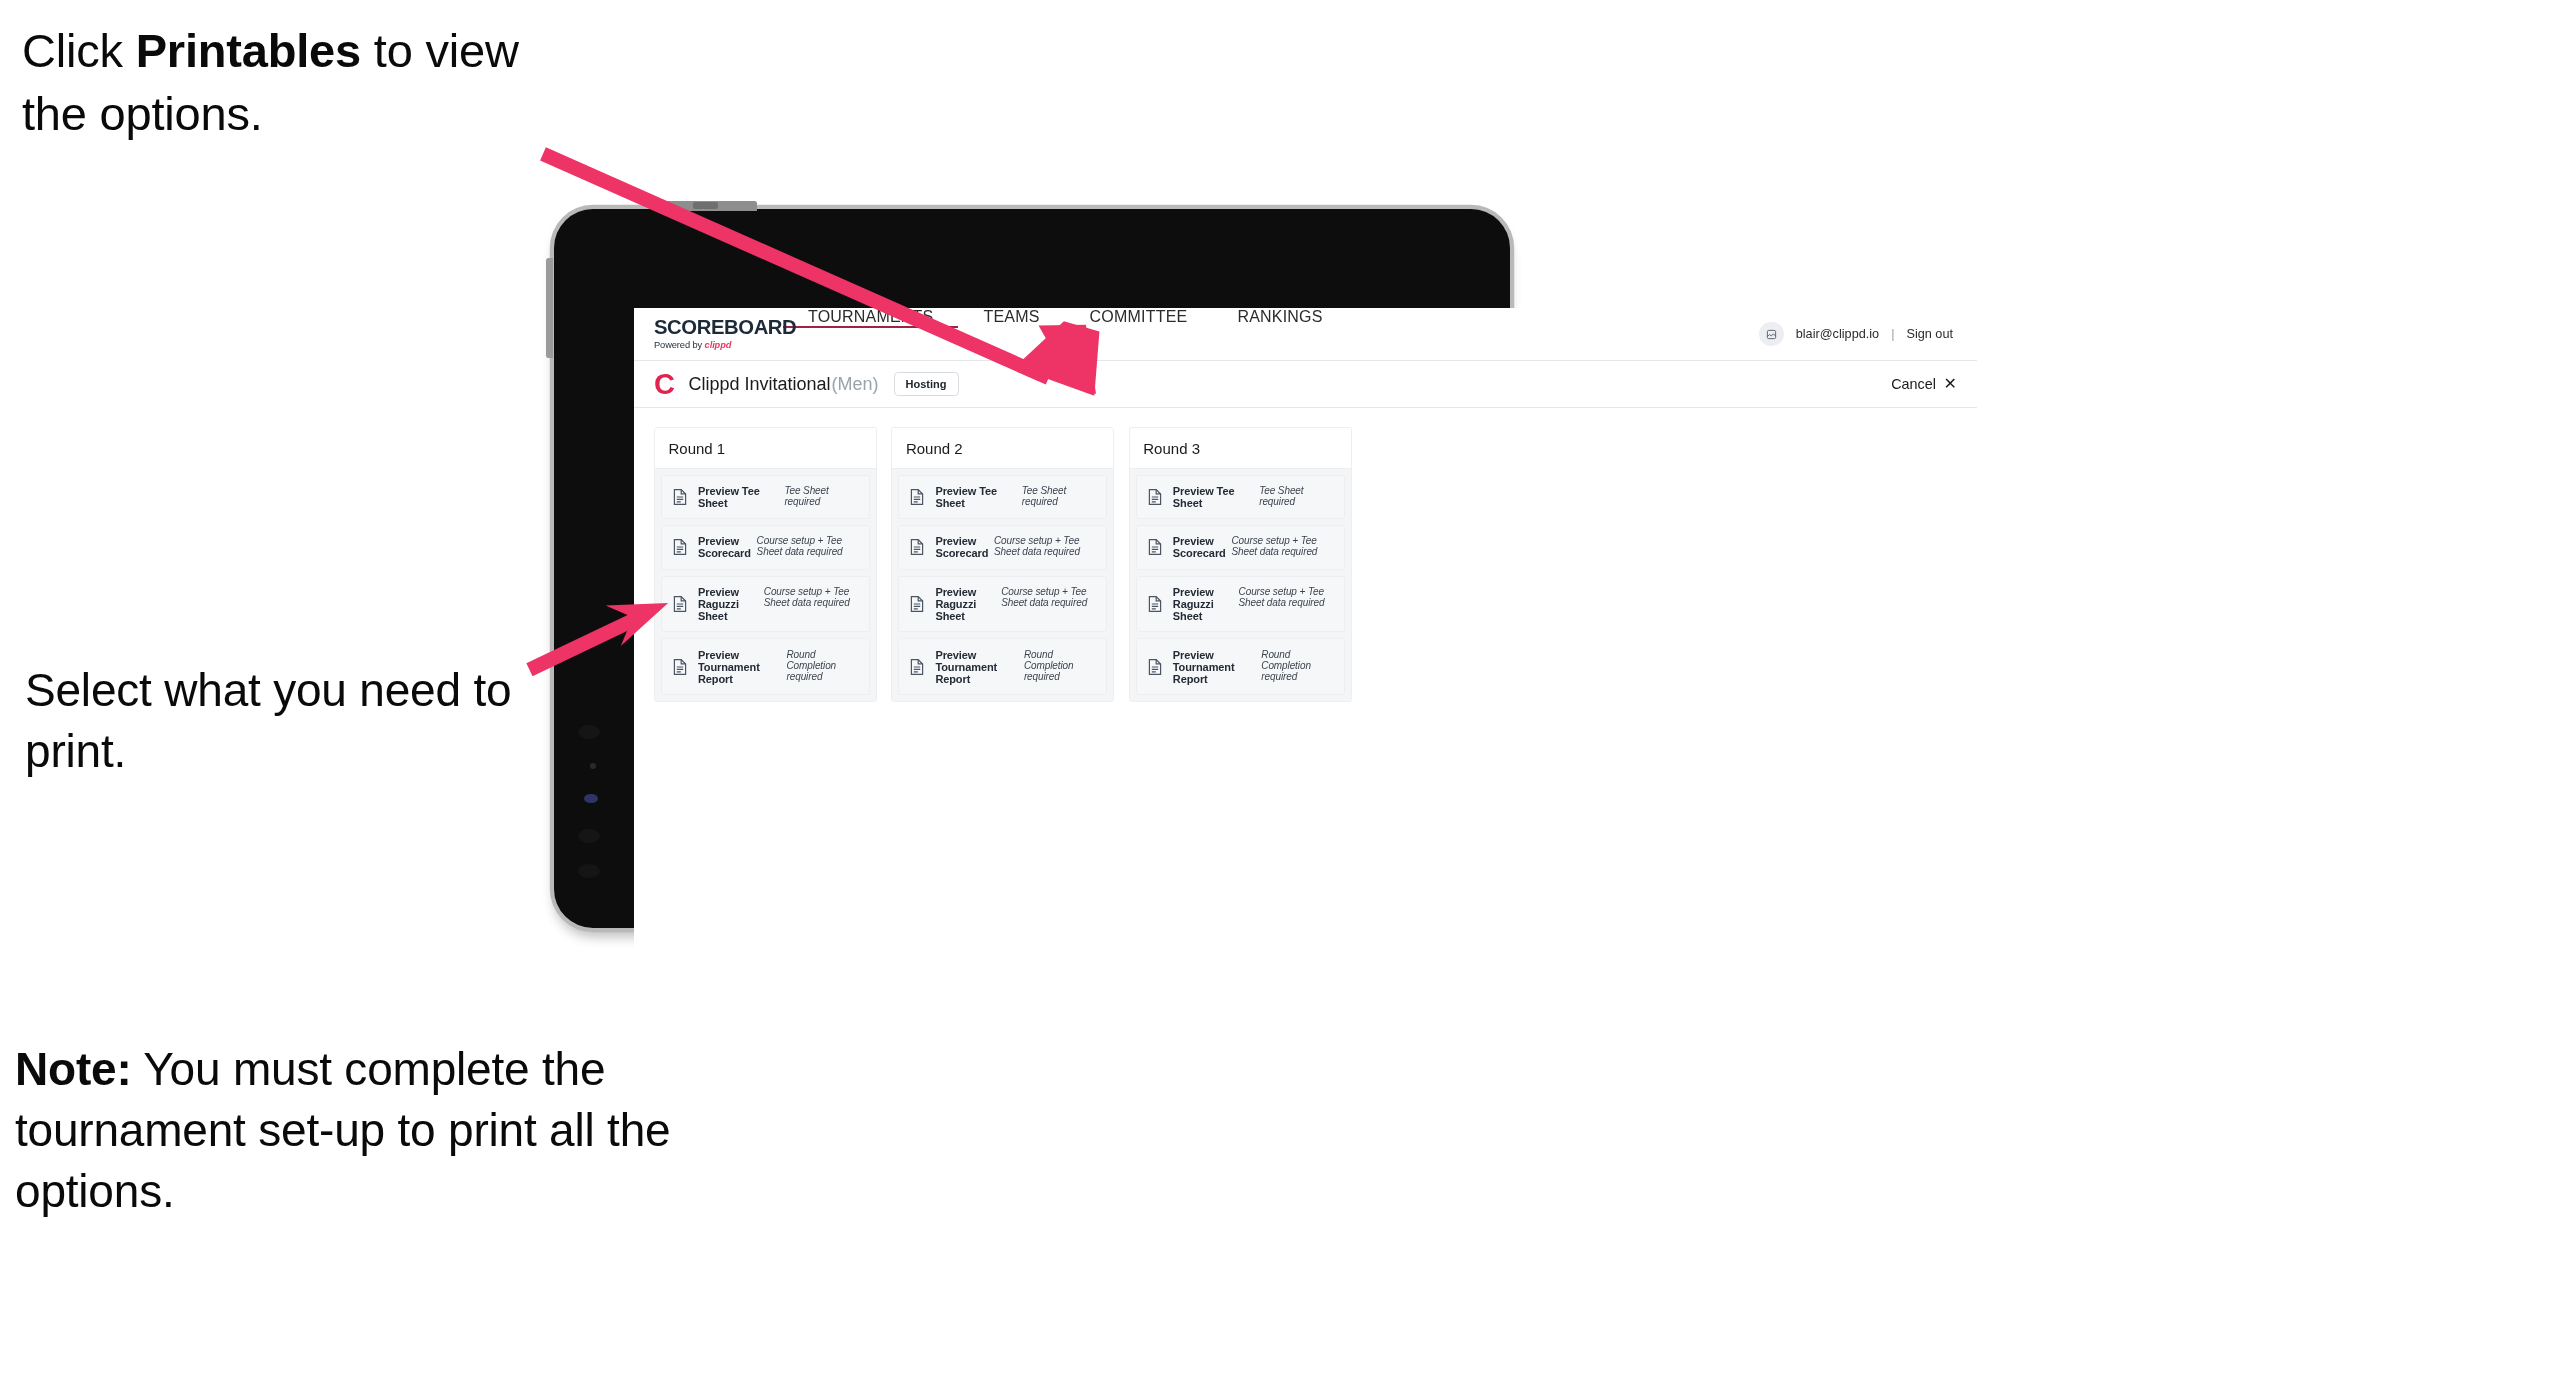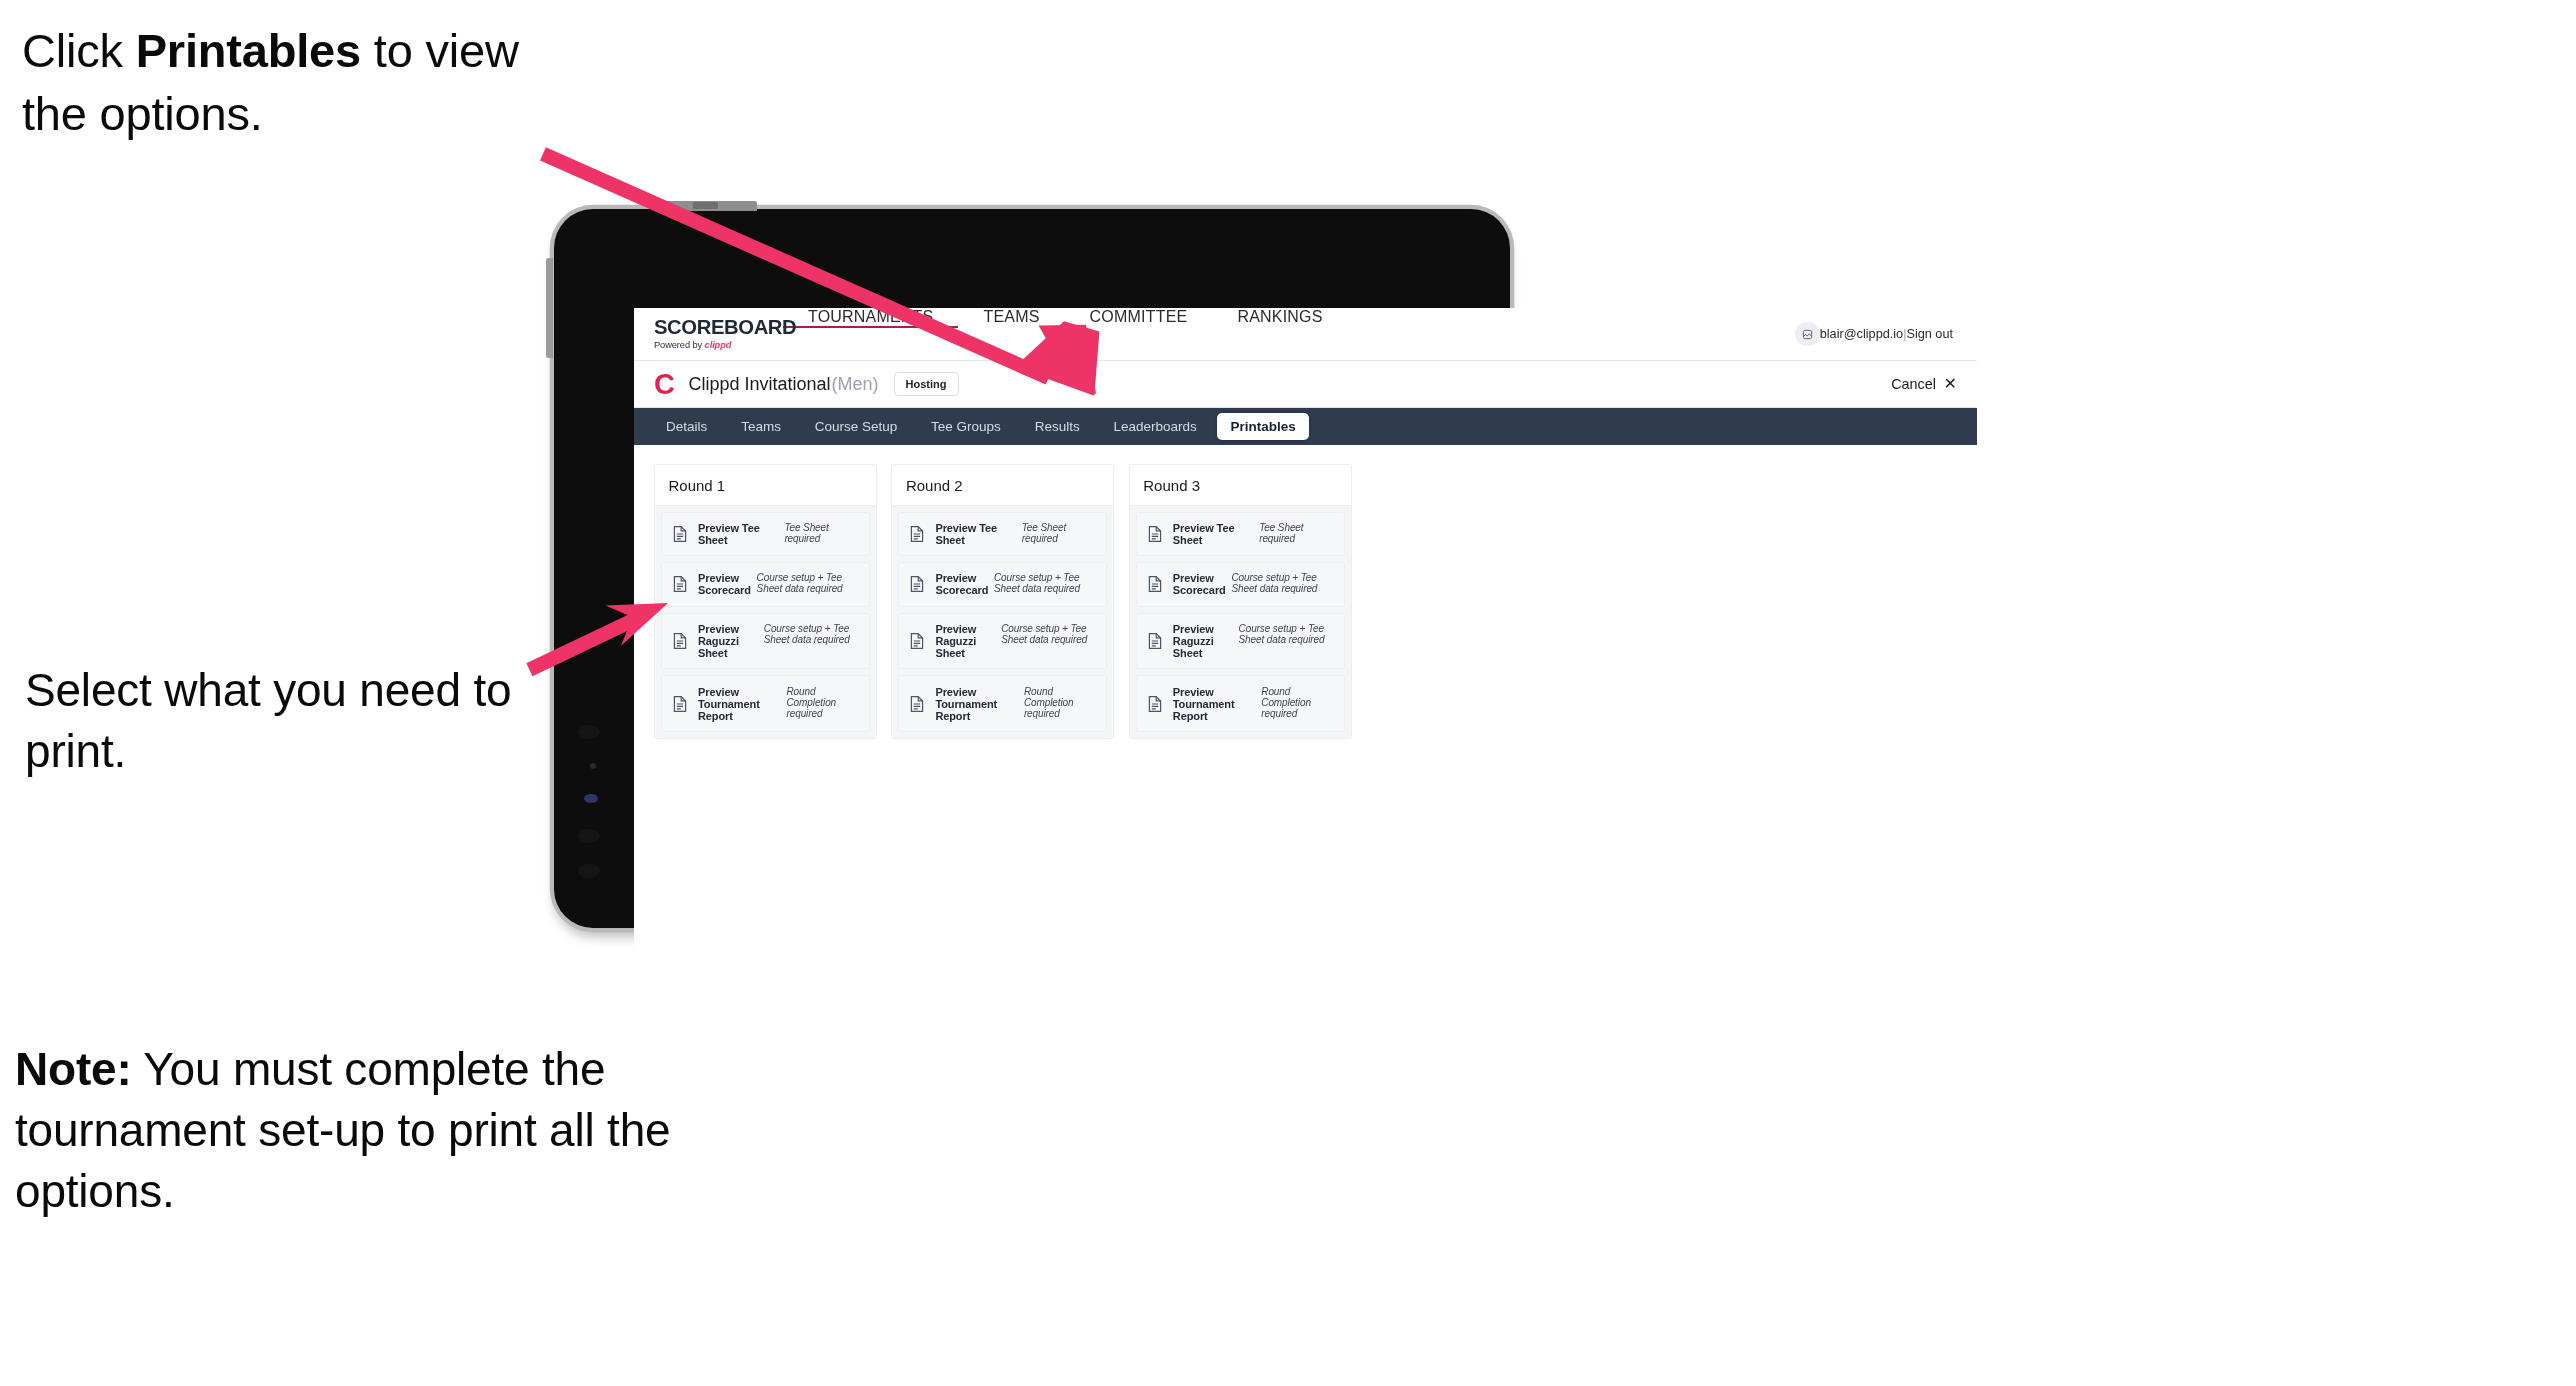--- a/index.html
+++ b/index.html
@@ -143,20 +143,21 @@
     cursor: pointer;
     white-space: nowrap;
   }
   .topnav-item.active { border-bottom-color: #9c2444; }
 
   #account {
     margin-left: auto;
     display: flex;
     align-items: center;
     padding-right: 24px;
+    gap: 12px;
     font-size: 12.7px;
     color: #2b2b2b;
   }
   #avatar {
     width: 24.5px; height: 24.5px;
     border-radius: 50%;
     background: #eceef1;
     display: flex; align-items: center; justify-content: center;
     font-size: 11px; color: #5b6472;
   }
@@ -349,29 +350,20 @@
       <div id="clippd-c">C</div>
       <div id="tour-name">Clippd Invitational</div>
       <div id="tour-gender">(Men)</div>
       <div id="hosting-chip">Hosting</div>
       <div id="cancel-btn">
         <span>Cancel</span>
         <span id="cancel-x">✕</span>
       </div>
     </div>
 
-    <div id="subnav">
-      <div class="subtab">Details</div>
-      <div class="subtab">Teams</div>
-      <div class="subtab">Course Setup</div>
-      <div class="subtab">Tee Groups</div>
-      <div class="subtab">Results</div>
-      <div class="subtab">Leaderboards</div>
-      <div class="subtab active">Printables</div>
-    </div>
 
     <div id="content">
 
       <div class="round-col">
         <div class="round-title">Round 1</div>
         <div class="round-body">
           <div class="print-item">
             <span class="doc-icon"><svg width="16" height="18" viewBox="0 0 20 22" fill="none" stroke="#4b5563" stroke-width="1.5">
                   <path d="M3 1.7h8.5L17 7.2V20.3H3z"></path>
                   <path d="M11.5 1.7V7.2H17"></path>

